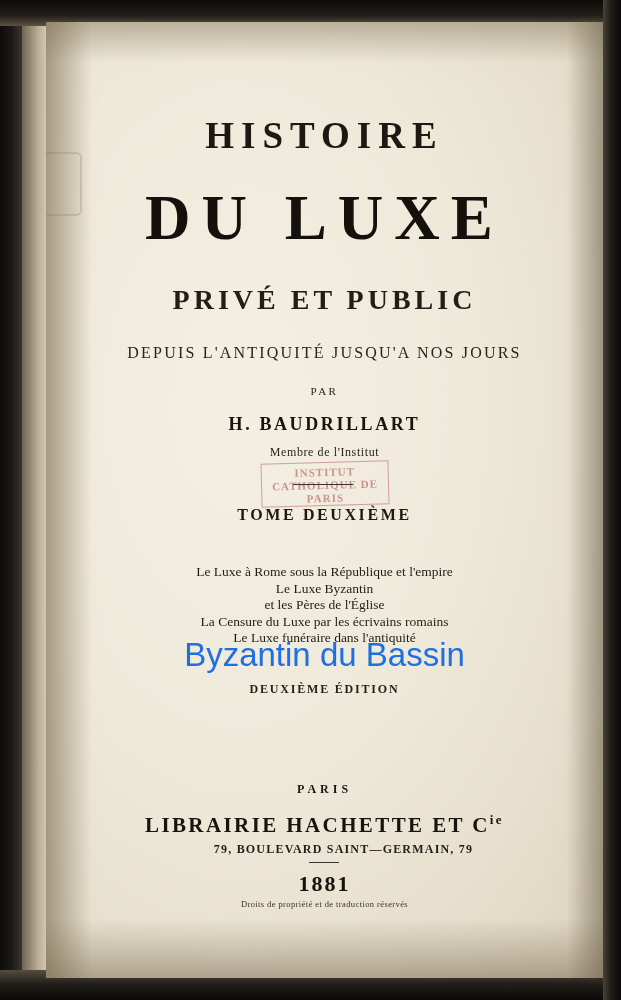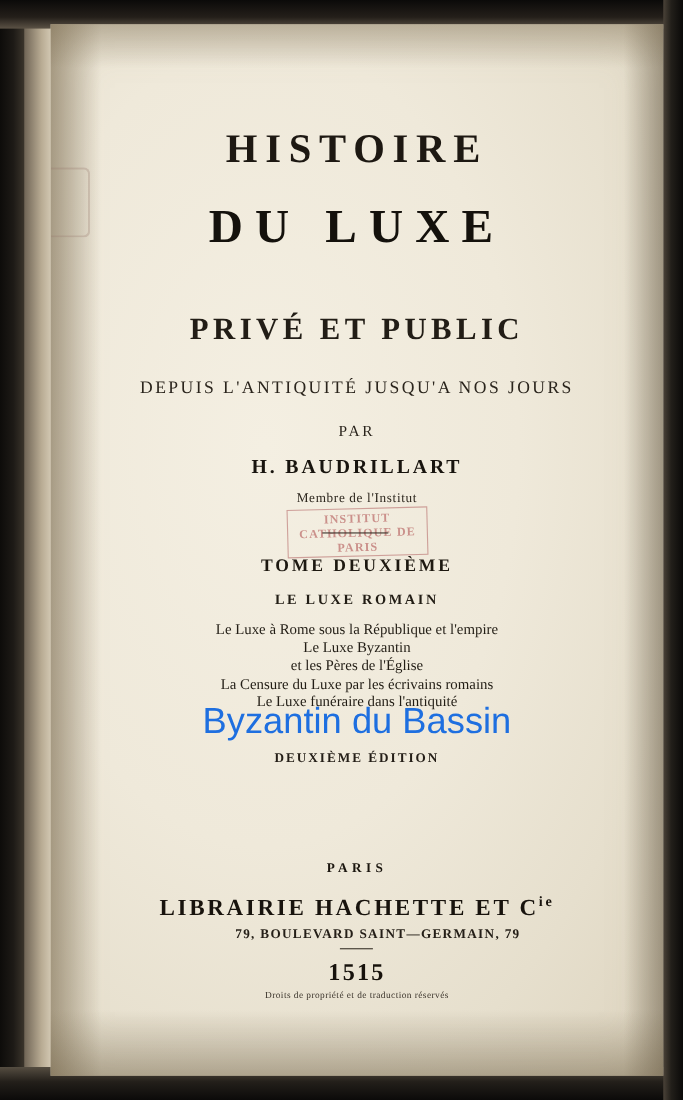--- a/index.html
+++ b/index.html
@@ -112,21 +112,21 @@
     font-family: "Liberation Serif", serif;
     font-size: 37px;
     font-weight: bold;
     letter-spacing: 7px;
     color: #1d1812;
   }
   .t-dulux {
     position: absolute;
     top: 160px; left: 0; width: 557px;
     font-family: "Liberation Serif", serif;
-    font-size: 43px;
+    font-size: 63px;
     font-weight: bold;
     letter-spacing: 11px;
     color: #14110c;
   }
   .t-prive {
     position: absolute;
     top: 262px; left: 0; width: 557px;
     font-size: 28px;
     font-weight: bold;
     letter-spacing: 4px;
@@ -135,21 +135,21 @@
   .t-depuis {
     position: absolute;
     top: 322px; left: 0; width: 557px;
     font-size: 16px;
     letter-spacing: 2.2px;
     color: #2a241c;
   }
   .t-par {
     position: absolute;
     top: 363px; left: 0; width: 557px;
-    font-size: 14px;
+    font-size: 11px;
     letter-spacing: 2.5px;
     color: #2a241c;
   }
   .t-author {
     position: absolute;
     top: 392px; left: 0; width: 557px;
     font-size: 18px;
     font-weight: bold;
     letter-spacing: 2.6px;
     color: #18140e;
@@ -299,38 +299,37 @@
       <div class="t-depuis">DEPUIS L'ANTIQUITÉ JUSQU'A NOS JOURS</div>
       <div class="t-par">PAR</div>
       <div class="t-author">H. BAUDRILLART</div>
       <div class="t-membre">Membre de l'Institut</div>
 
       <div class="stamp">INSTITUT CATHOLIQUE DE PARIS</div>
 
       <div class="rule-1"></div>
 
       <div class="t-tome">TOME DEUXIÈME</div>
-      <div class="t-soustitre">LE LUXE ROMAIN</div>
 
       <div class="contents">
         <div>Le Luxe à Rome sous la République et l'empire</div>
         <div>Le Luxe Byzantin</div>
         <div>et les Pères de l'Église</div>
         <div>La Censure du Luxe par les écrivains romains</div>
         <div>Le Luxe funéraire dans l'antiquité</div>
       </div>
 
       <div class="watermark">Byzantin du Bassin</div>
 
       <div class="t-edition">DEUXIÈME ÉDITION</div>
 
       <div class="t-paris">PARIS</div>
       <div class="t-publisher"><span>LIBRAIRIE HACHETTE ET C</span><span class="sup">ie</span></div>
       <div class="t-address">79, BOULEVARD SAINT—GERMAIN, 79</div>
 
       <div class="rule-2"></div>
 
-      <div class="t-year">1515</div>
+      <div class="t-year">1881</div>
       <div class="t-rights">Droits de propriété et de traduction réservés</div>
 
     </div>
   </div>
 </div>
 
 </body></html>

